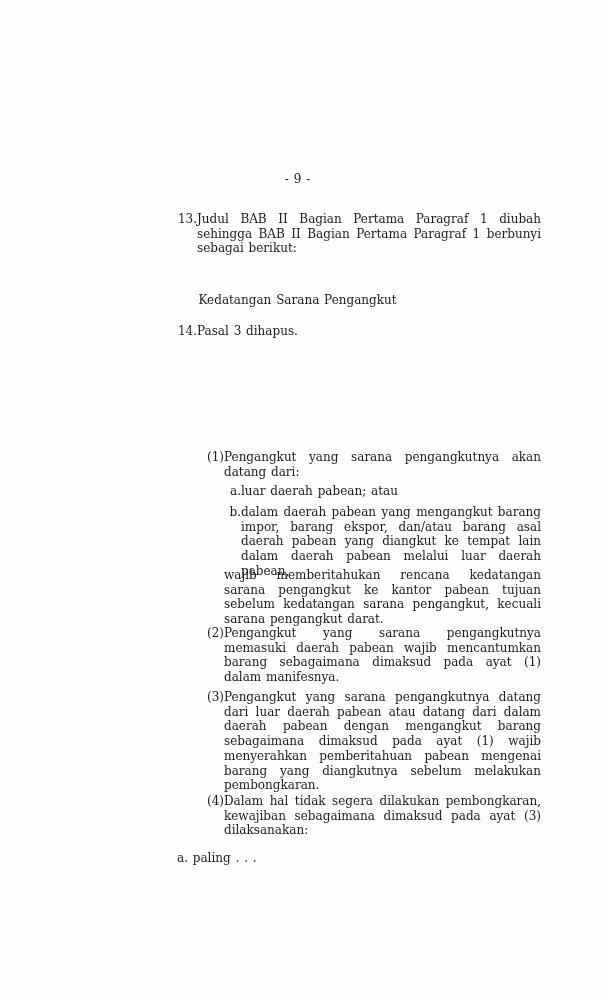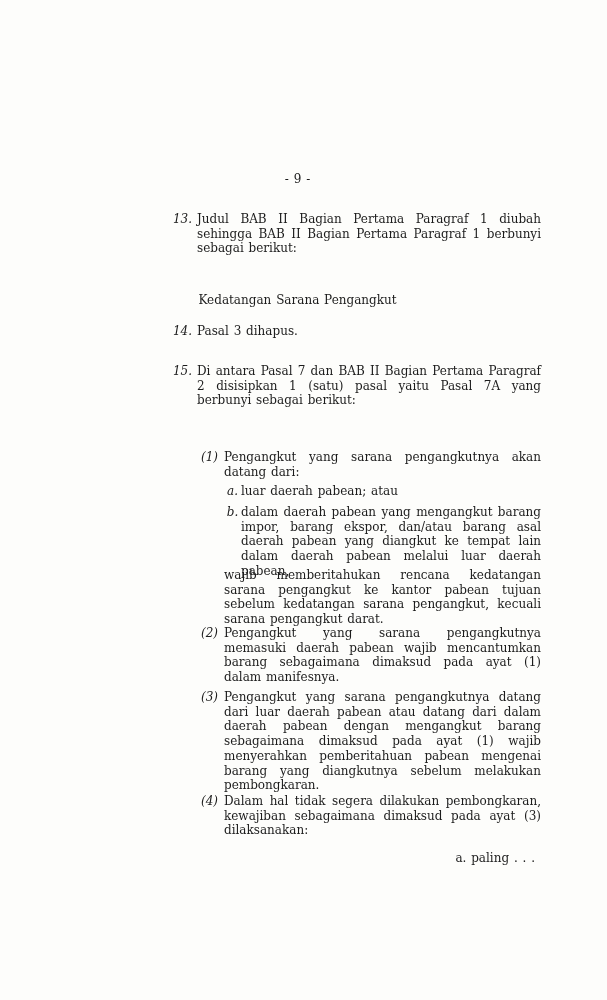--- a/index.html
+++ b/index.html
@@ -28,33 +28,33 @@
   .li {
     position: absolute;
     display: flex;
   }
   .li-main  { left: 168px; width: 373px; }
   .li-main  > .marker { flex: 0 0 29px; }
   .li-ayat  { left: 195px; width: 346px; }
   .li-ayat  > .marker { flex: 0 0 29px; }
   .li-letter{ left: 224px; width: 317px; }
   .li-letter> .marker { flex: 0 0 17px; }
-  .marker { text-align: center; font-style: italic; }
+  .marker { text-align: right; }
   .body   { flex: 1 1 auto; text-align: justify; }
   .cont {
     position: absolute;
     left: 224px;
     width: 317px;
     text-align: justify;
   }
   .catchword {
     position: absolute;
-    left: 164px;
+    left: 177px;
     width: 371px;
-    text-align: right;
+    text-align: left;
   }
 </style>
 </head>
 <body>
 
 <div class="sheet">
 
   <div class="centered" style="top:172px">- 9 -</div>
 
   <div class="li li-main" style="top:212px">
@@ -62,24 +62,20 @@
     <span class="body">Judul BAB II Bagian Pertama Paragraf 1 diubah sehingga BAB II Bagian Pertama Paragraf 1 berbunyi sebagai berikut:</span>
   </div>
 
   <div class="centered" style="top:293px">Kedatangan Sarana Pengangkut</div>
 
   <div class="li li-main" style="top:324px">
     <span class="marker">14.</span>
     <span class="body">Pasal 3 dihapus.</span>
   </div>
 
-  <div class="li li-main" style="top:364px">
-    <span class="marker">15.</span>
-    <span class="body">Di antara Pasal 7 dan BAB II Bagian Pertama Paragraf 2 disisipkan 1 (satu) pasal yaitu Pasal 7A yang berbunyi sebagai berikut:</span>
-  </div>
 
 
   <div class="li li-ayat" style="top:450px">
     <span class="marker">(1)</span>
     <span class="body">Pengangkut yang sarana pengangkutnya akan datang dari:</span>
   </div>
 
   <div class="li li-letter" style="top:484px">
     <span class="marker">a.</span>
     <span class="body">luar daerah pabean; atau</span>

